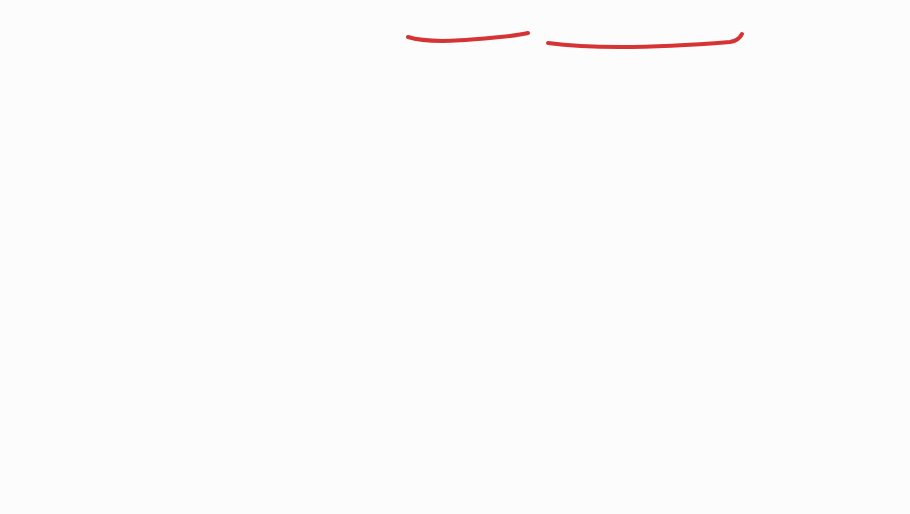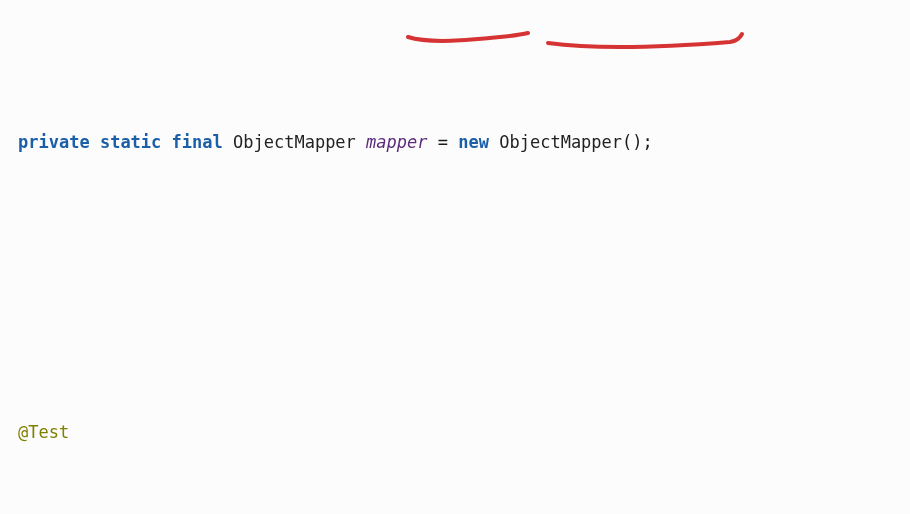--- a/index.html
+++ b/index.html
@@ -32,27 +32,25 @@
     position: absolute;
     pointer-events: none;
   }
 </style>
 </head>
 <body>
 
 <div class="editor">
 
   
-  <div class="line"><span class="kw">private</span> <span class="kw">static</span> <span class="kw">final</span> <span class="type">ObjectMapper</span> <span class="ident-field">mapper</span> <span>=</span> <span class="kw">new</span> <span class="type">ObjectMapper</span><span>();</span></div>
 
   
   <div class="line"> </div>
 
   
-  <div class="line"><span class="anno2" style="color:#808000;font-style:normal;">@Test</span></div>
 
   
   
 
   
   
 
   
   
 

